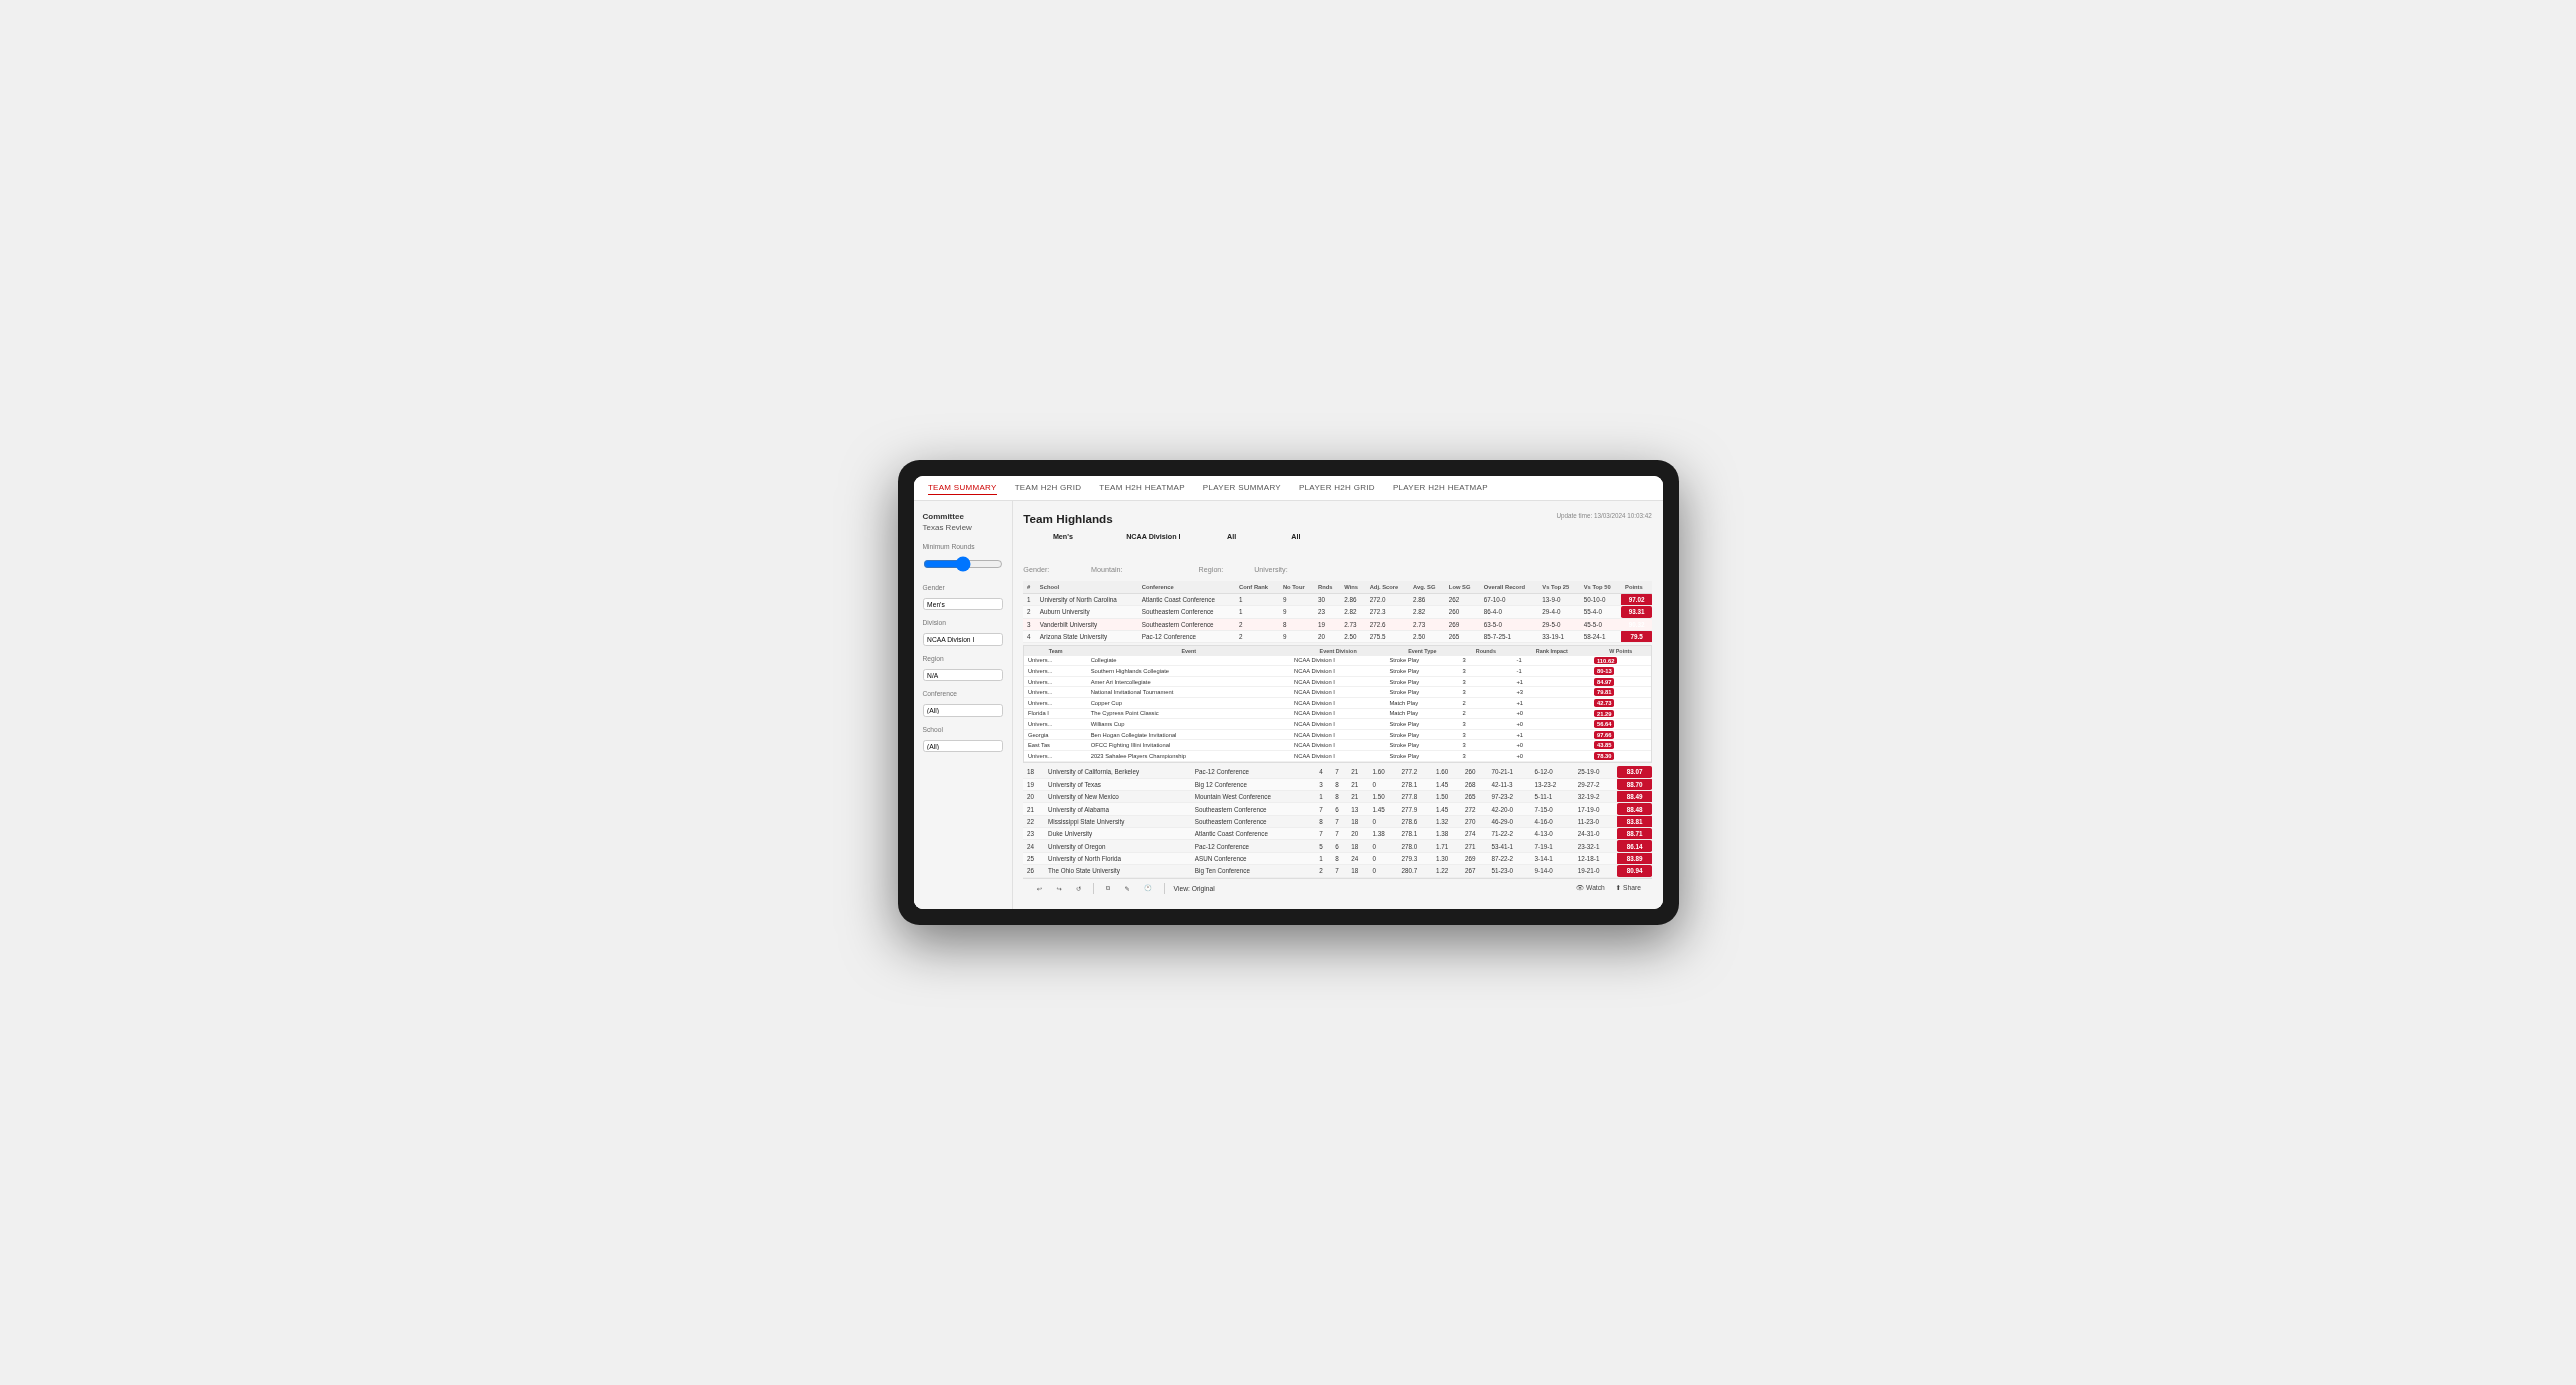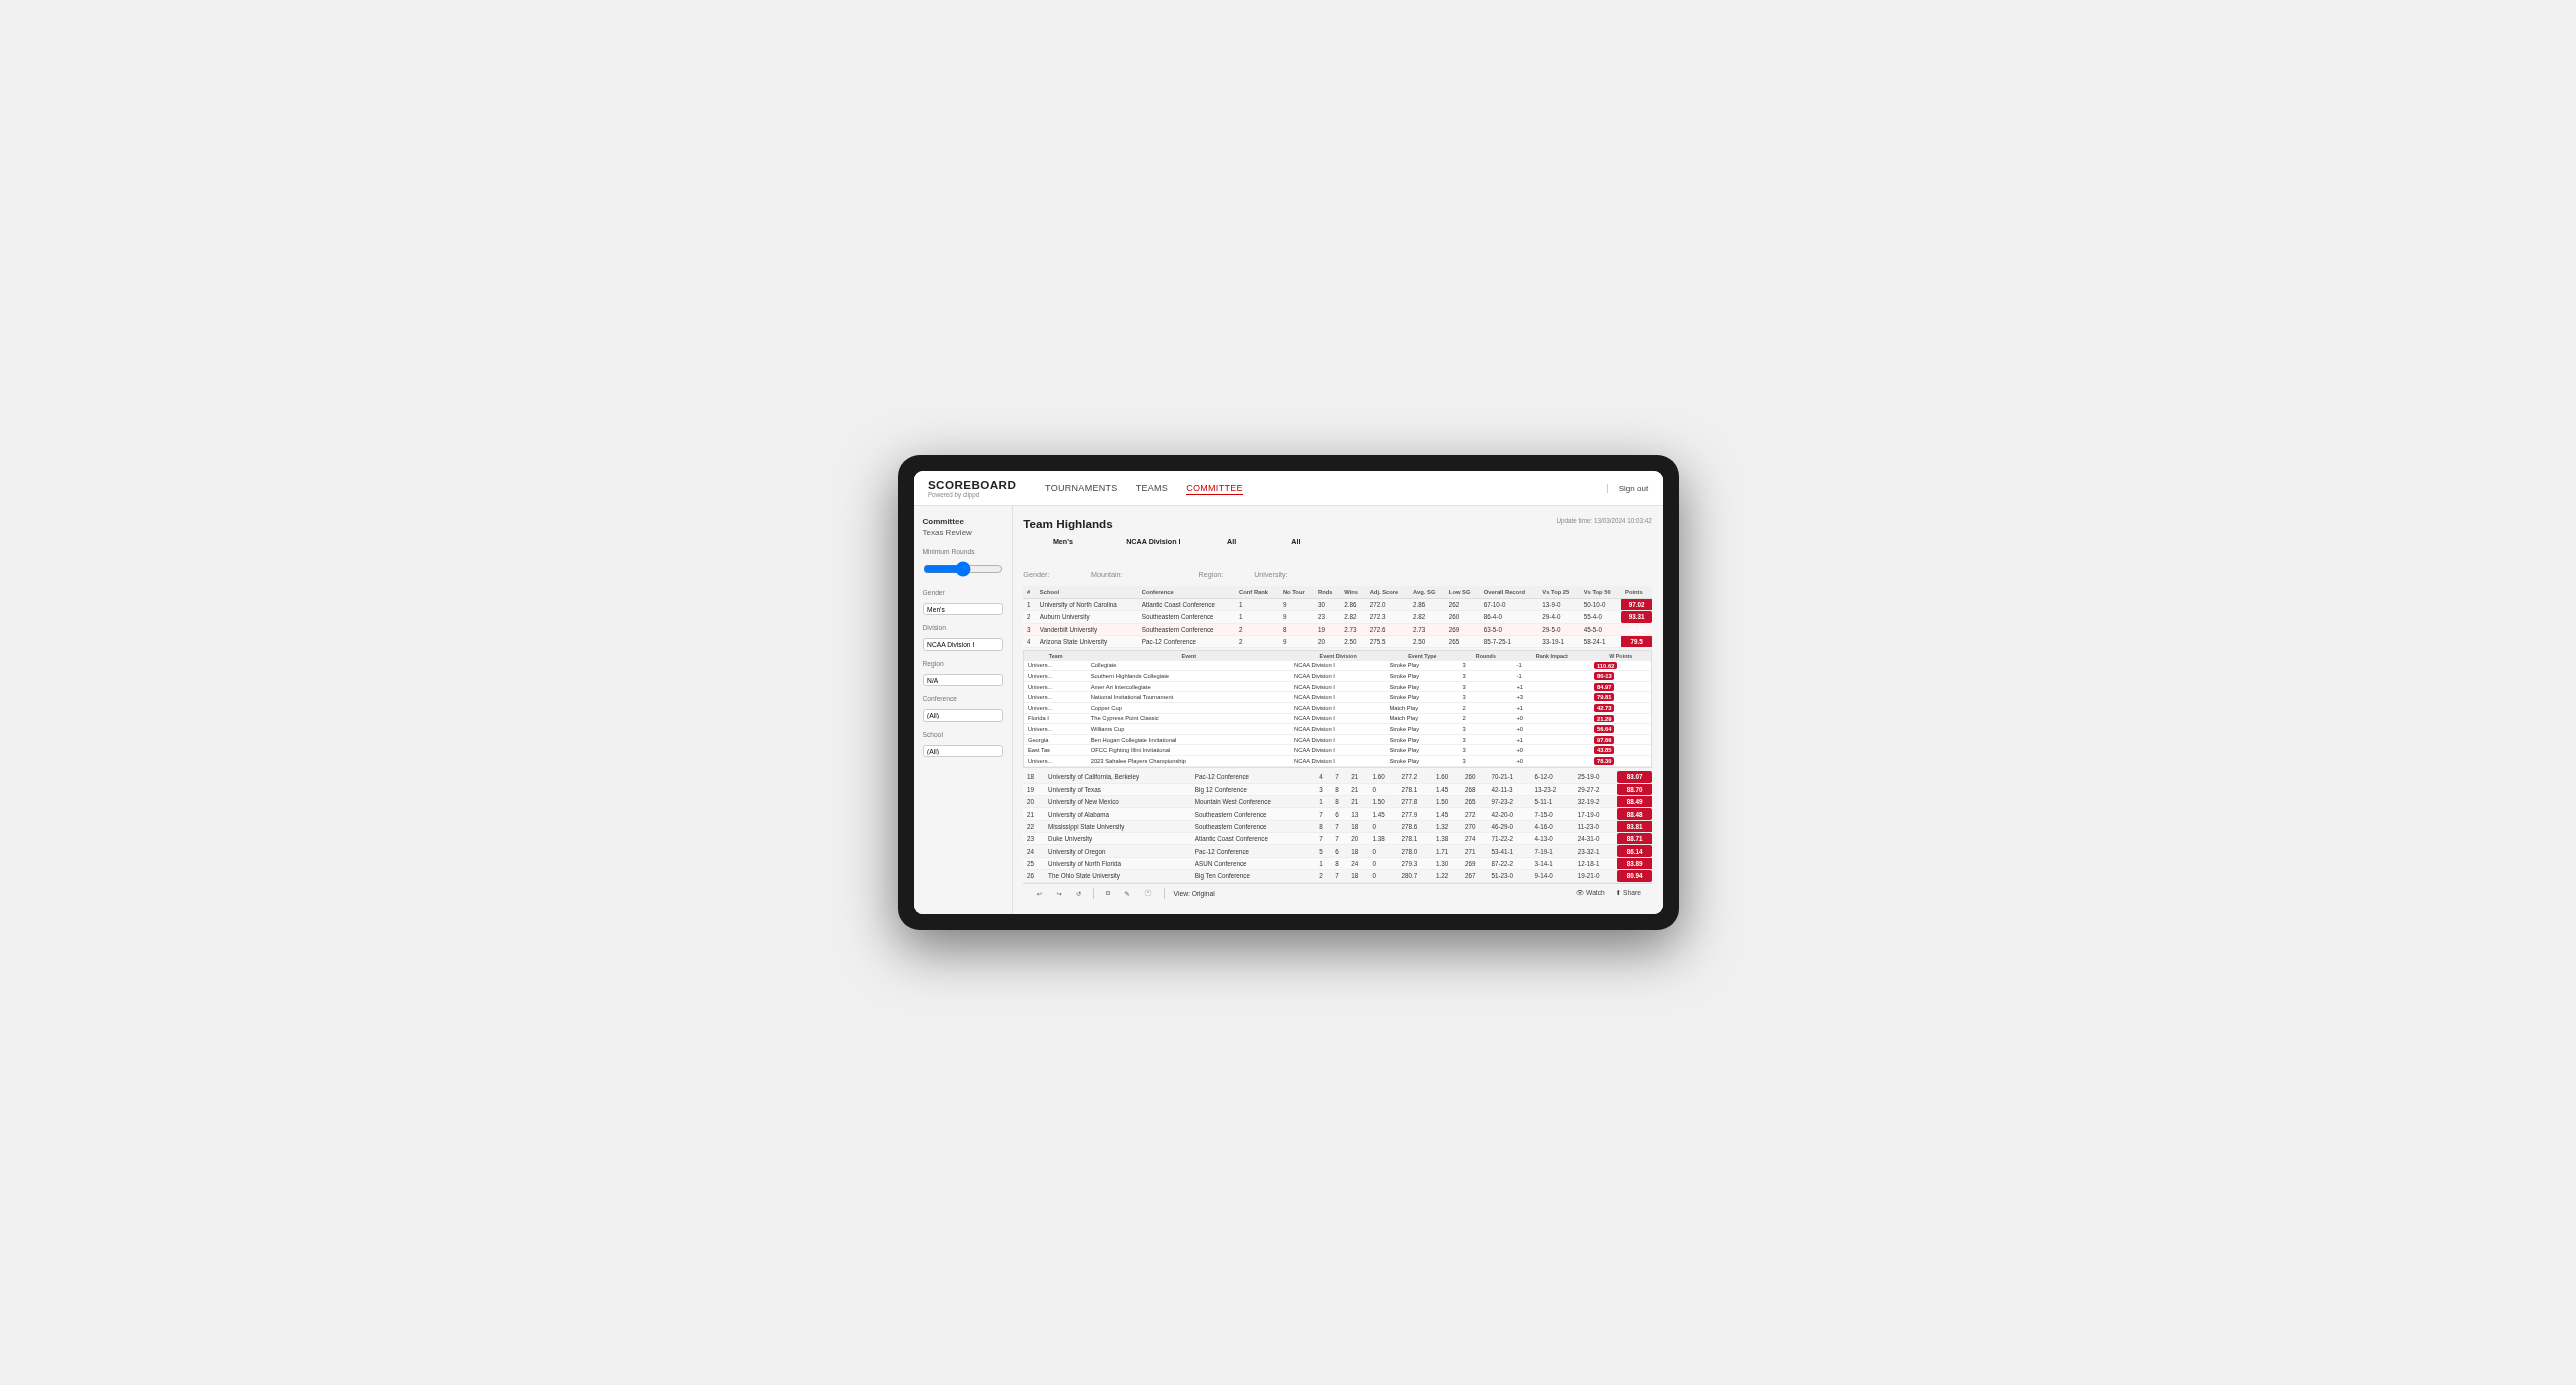--- a/index.html
+++ b/index.html
@@ -349,33 +349,29 @@
     }
   </style>
 </head>
 <body>
 
 <div class="page-wrapper">
 
   <div class="tablet">
     <div class="tablet-screen">
 
-      <div class="top-nav">
-        <div class="logo-area">
-          <span class="logo-text">SCOREBOARD</span>
-          <span class="logo-sub">Powered by clippd</span>
-        </div>
-        <div class="nav-items">
-          <span class="nav-item">TOURNAMENTS</span>
-          <span class="nav-item">TEAMS</span>
-          <span class="nav-item active">COMMITTEE</span>
-        </div>
-        <span class="sign-out">Sign out</span>
+
+      <div class="sub-nav">
+        <span class="sub-nav-item active">TEAM SUMMARY</span>
+        <span class="sub-nav-item">TEAM H2H GRID</span>
+        <span class="sub-nav-item">TEAM H2H HEATMAP</span>
+        <span class="sub-nav-item">PLAYER SUMMARY</span>
+        <span class="sub-nav-item">PLAYER H2H GRID</span>
+        <span class="sub-nav-item">PLAYER H2H HEATMAP</span>
       </div>
-
 
       <div class="main-content">
 
         <div class="sidebar">
           <div class="sidebar-title">Committee</div>
           <div class="sidebar-subtitle">Texas Review</div>
 
           <div class="sidebar-section">
             <div class="sidebar-label">Minimum Rounds</div>
             <input type="range" class="sidebar-slider" value="50" style="">

